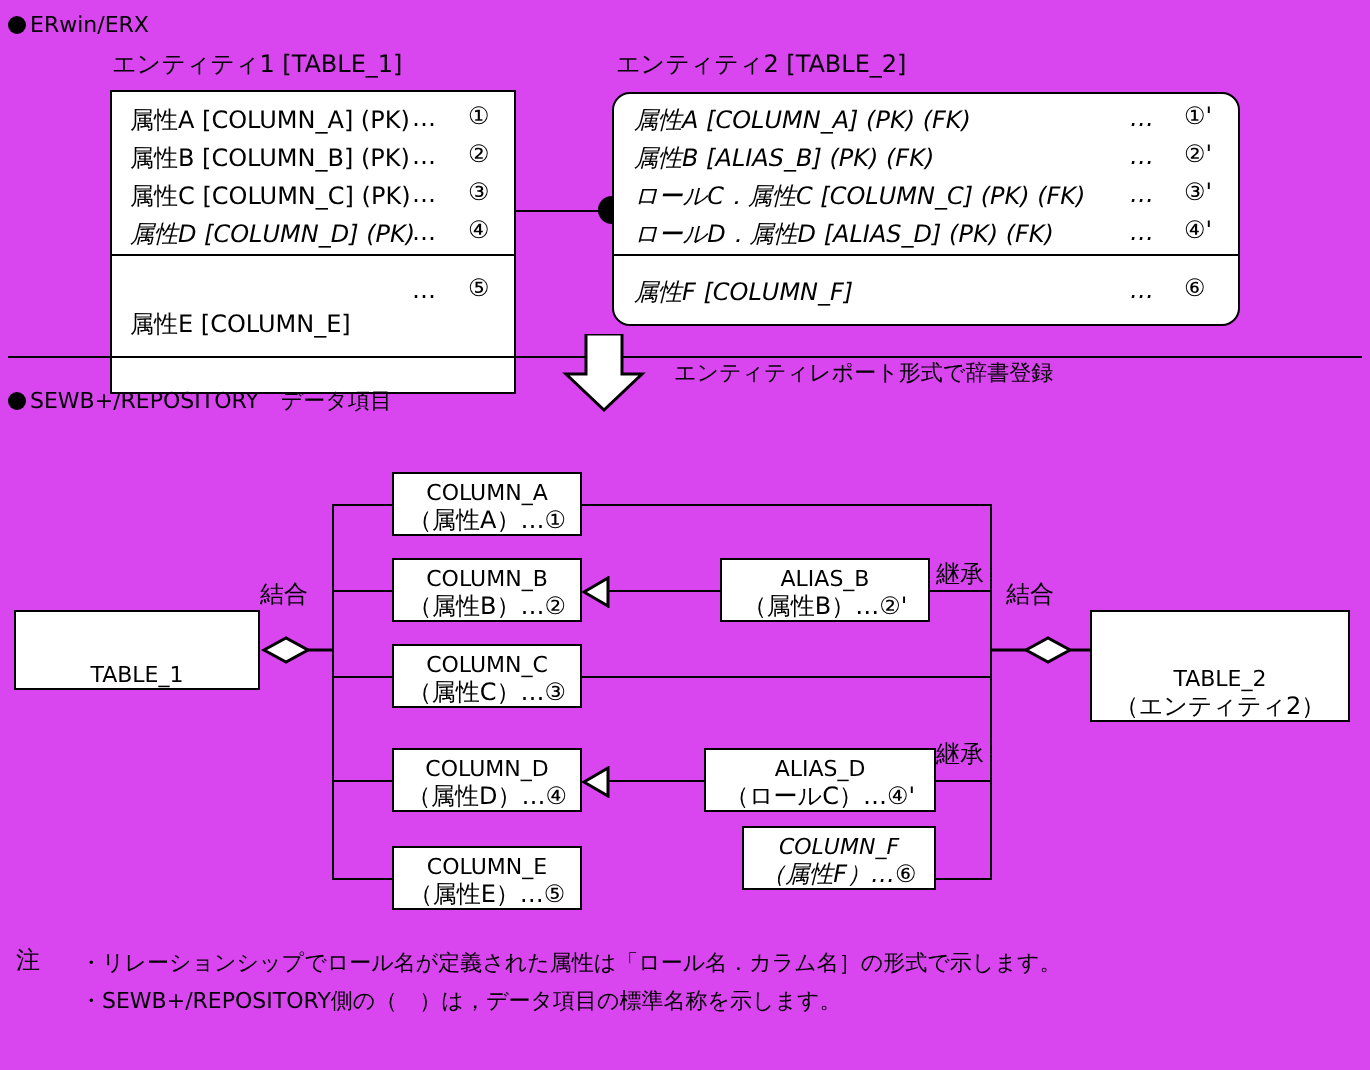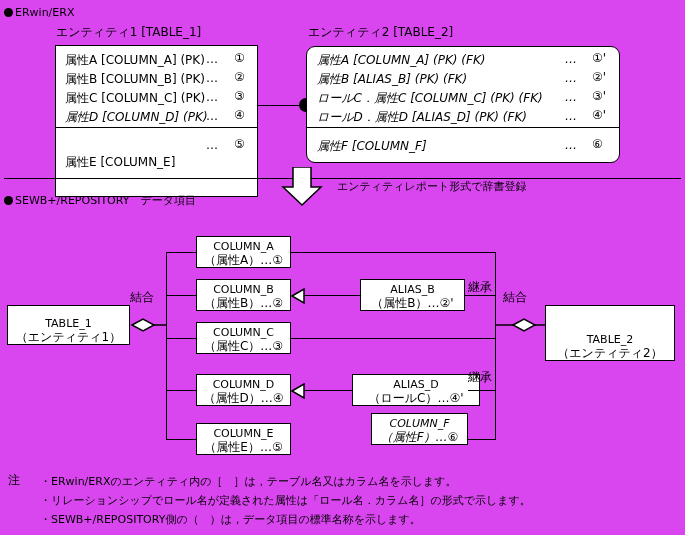--- a/index.html
+++ b/index.html
@@ -121,21 +121,20 @@
   </div>
   <div class="abs arrow-label txt" style="left:337px;top:181px;">エンティティレポート形式で辞書登録</div>
 
   <div class="abs sec-head" style="left:4px;top:193px;">
     <span class="bullet"></span>
     <span>SEWB+/REPOSITORY　データ項目</span>
   </div>
 
   <div class="dbox" style="left:7px;top:305px;width:123px;height:40px;">
     <div class="l1">TABLE_1</div>
-    <div class="l2">（エンティティ1）</div>
   </div>
 
   <div class="abs" style="left:130px;top:317px;">
     <svg width="36" height="16" viewBox="0 0 36 16">
       <polygon points="2,8 13,2 24,8 13,14" fill="#ffffff" stroke="#000000" stroke-width="1.5"></polygon>
       <line x1="24" y1="8" x2="36" y2="8" stroke="#000000" stroke-width="1.5"></line>
     </svg>
   </div>
 
   <div class="lbl" style="left:130px;top:289px;">結合</div>
@@ -165,21 +164,21 @@
   </div>
   <div class="dbox" style="left:196px;top:374px;width:95px;height:32px;">
     <div class="l1">COLUMN_D</div>
     <div class="l2">（属性D）…④</div>
   </div>
 
   <div class="dbox" style="left:360px;top:279px;width:105px;height:32px;">
     <div class="l1">ALIAS_B</div>
     <div class="l2">（属性B）…②'</div>
   </div>
-  <div class="dbox" style="left:352px;top:374px;width:128px;height:32px;">
+  <div class="dbox" style="left:352px;top:374px;width:116px;height:32px;">
     <div class="l1">ALIAS_D</div>
     <div class="l2">（ロールC）…④'</div>
   </div>
   <div class="dbox" style="left:371px;top:413px;width:97px;height:32px;font-style:italic;">
     <div class="l1">COLUMN_F</div>
     <div class="l2">（属性F）…⑥</div>
   </div>
 
   <div class="lbl" style="left:468px;top:279px;">継承</div>
   <div class="hline" style="left:303px;top:295px;width:57px;"></div>
@@ -213,18 +212,17 @@
     </svg>
   </div>
 
   <div class="dbox" style="left:545px;top:305px;width:130px;height:56px;">
     <div class="l1">TABLE_2</div>
     <div class="l2">（エンティティ2）</div>
   </div>
 
   <div class="note-head" style="left:8px;top:472px;">注</div>
   <div class="notes" style="left:40px;top:472px;">
-    <div class="note-line">・ERwin/ERXのエンティティ内の［　］は，テーブル名又はカラム名を示します。</div>
     <div class="note-line">・リレーションシップでロール名が定義された属性は「ロール名．カラム名］の形式で示します。</div>
     <div class="note-line">・SEWB+/REPOSITORY側の（　）は，データ項目の標準名称を示します。</div>
   </div>
 
 </div>
 
 </body></html>

